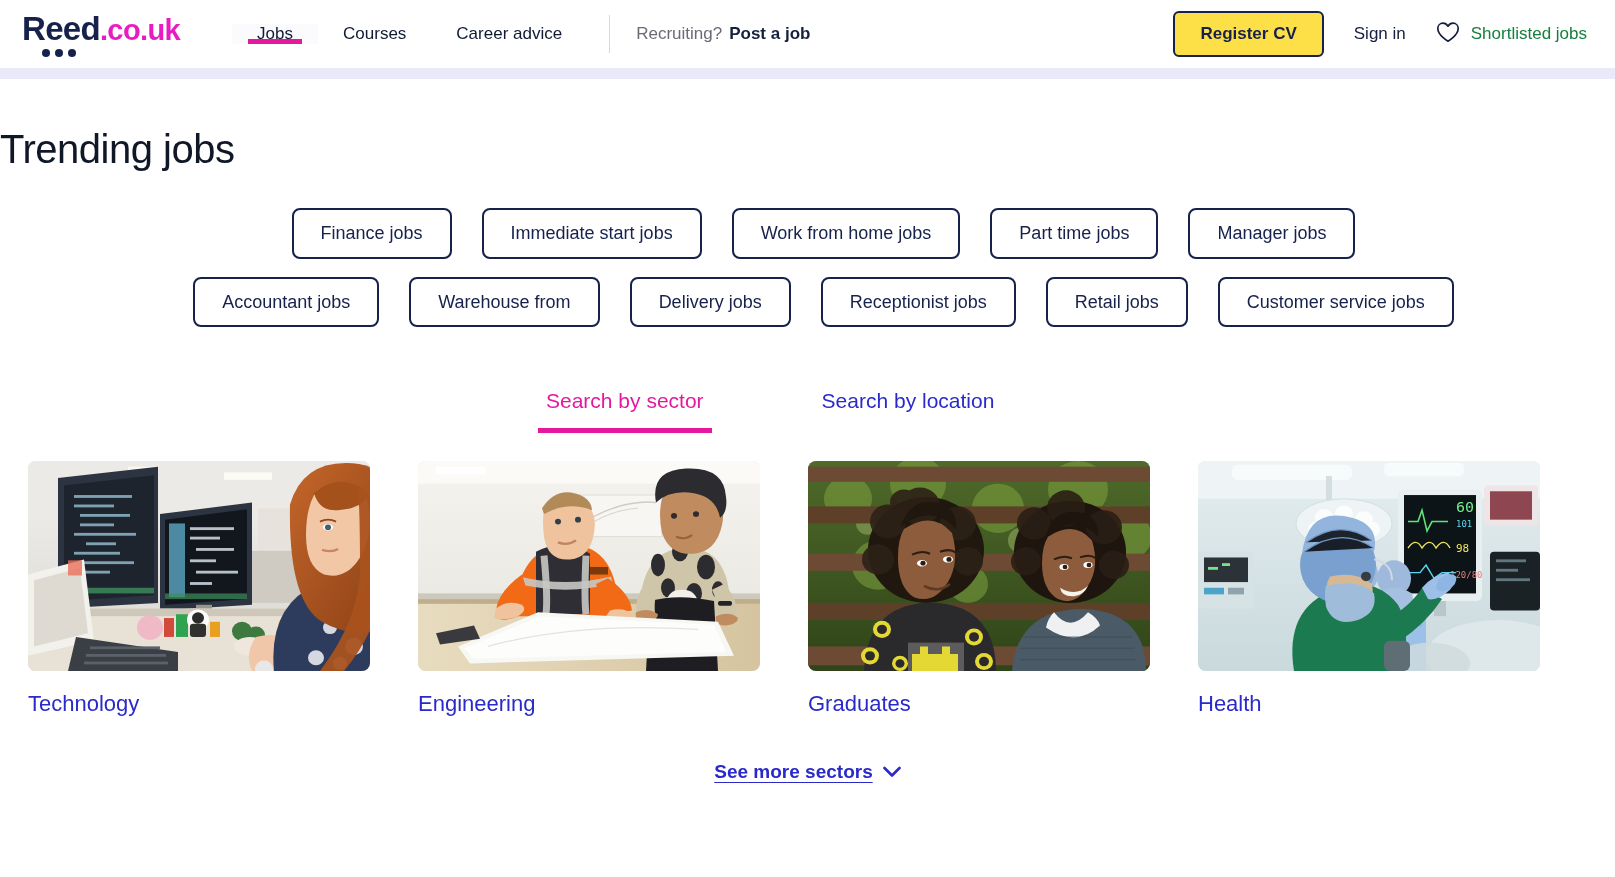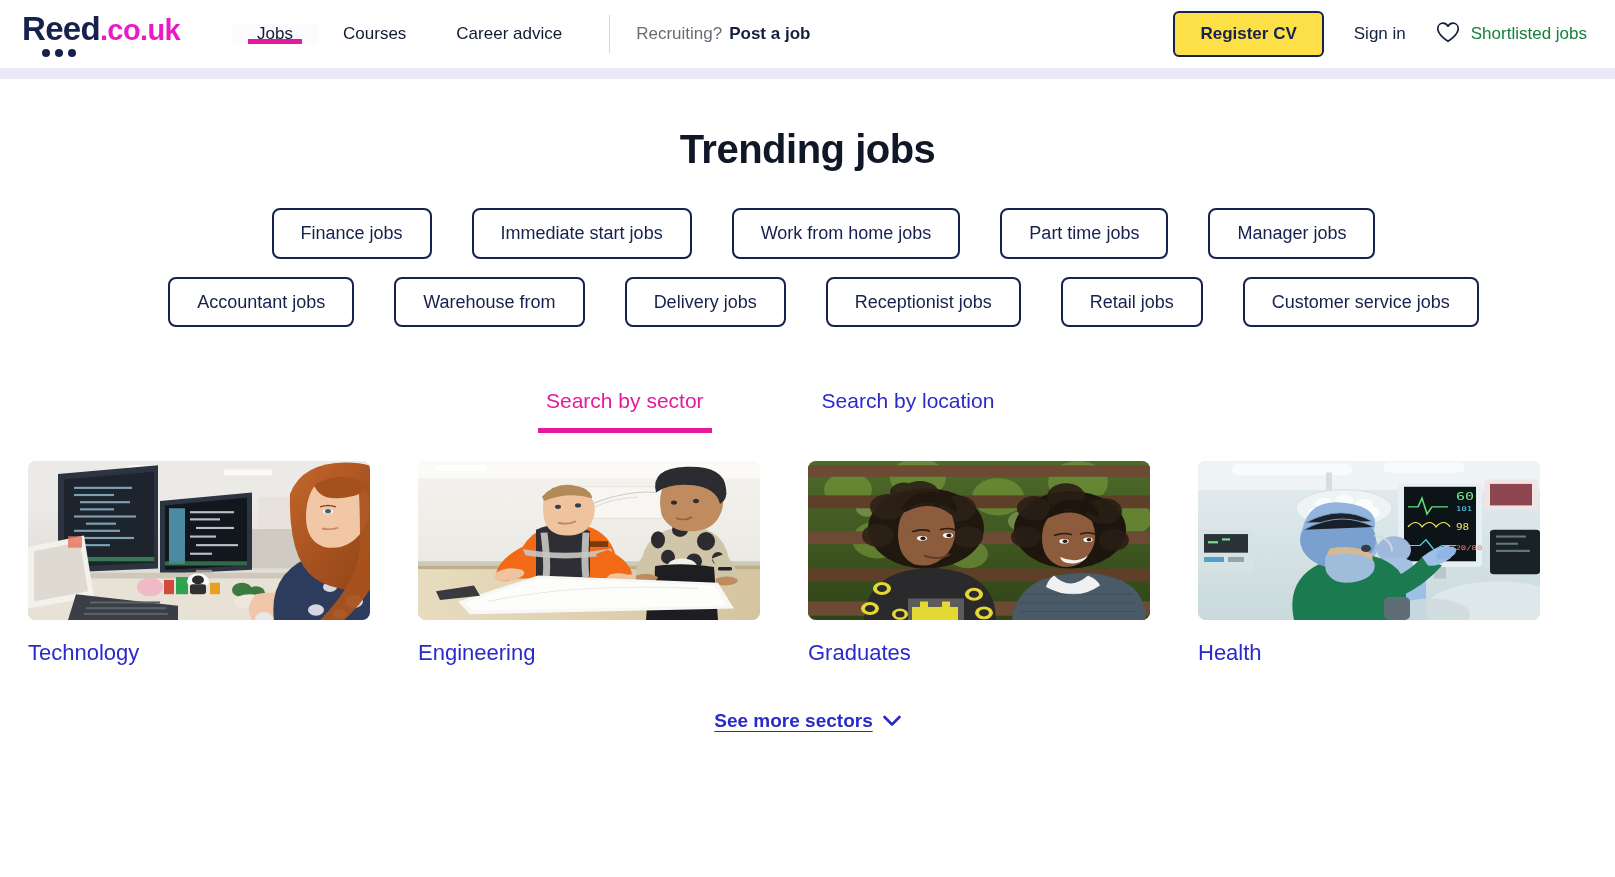--- a/index.html
+++ b/index.html
@@ -117,33 +117,32 @@
     white-space: nowrap;
     padding-right: 6px;
   }
   .heart-icon { display: block; }
 
   .header-band { height: 11px; background: #e9e9fa; }
 
   
   .page { padding-top: 0; }
   .trending-title {
-    text-align: center;
     font-size: 40px;
-    font-weight: bold;
+    font-weight: normal;
     color: #101828;
     letter-spacing: -0.5px;
     margin: 48px 0 0 0;
   }
 
   .pill-rows { margin-top: 36px; }
   .pill-row {
     display: flex;
     justify-content: center;
-    gap: 40px;
+    gap: 30px;
     margin-bottom: 18px;
     padding-left: 32px;
   }
   .pill {
     border: 2px solid #16214c;
     border-radius: 8px;
     color: #16214c;
     font-size: 18px;
     padding: 13px 27px;
     background: #fff;
@@ -180,21 +179,21 @@
   
   .cards {
     display: flex;
     gap: 48px;
     padding: 0 28px;
     margin-top: 28px;
   }
   .card { width: 342px; cursor: pointer; }
   .card-img {
     width: 342px;
-    height: 159px;
+    height: 210px;
     border-radius: 8px;
     overflow: hidden;
     position: relative;
     background: #d9d9d9;
   }
   .card-img svg { display: block; width: 100%; height: 100%; }
   .card-label {
     margin-top: 20px;
     font-size: 22px;
     color: #2a2aca;

